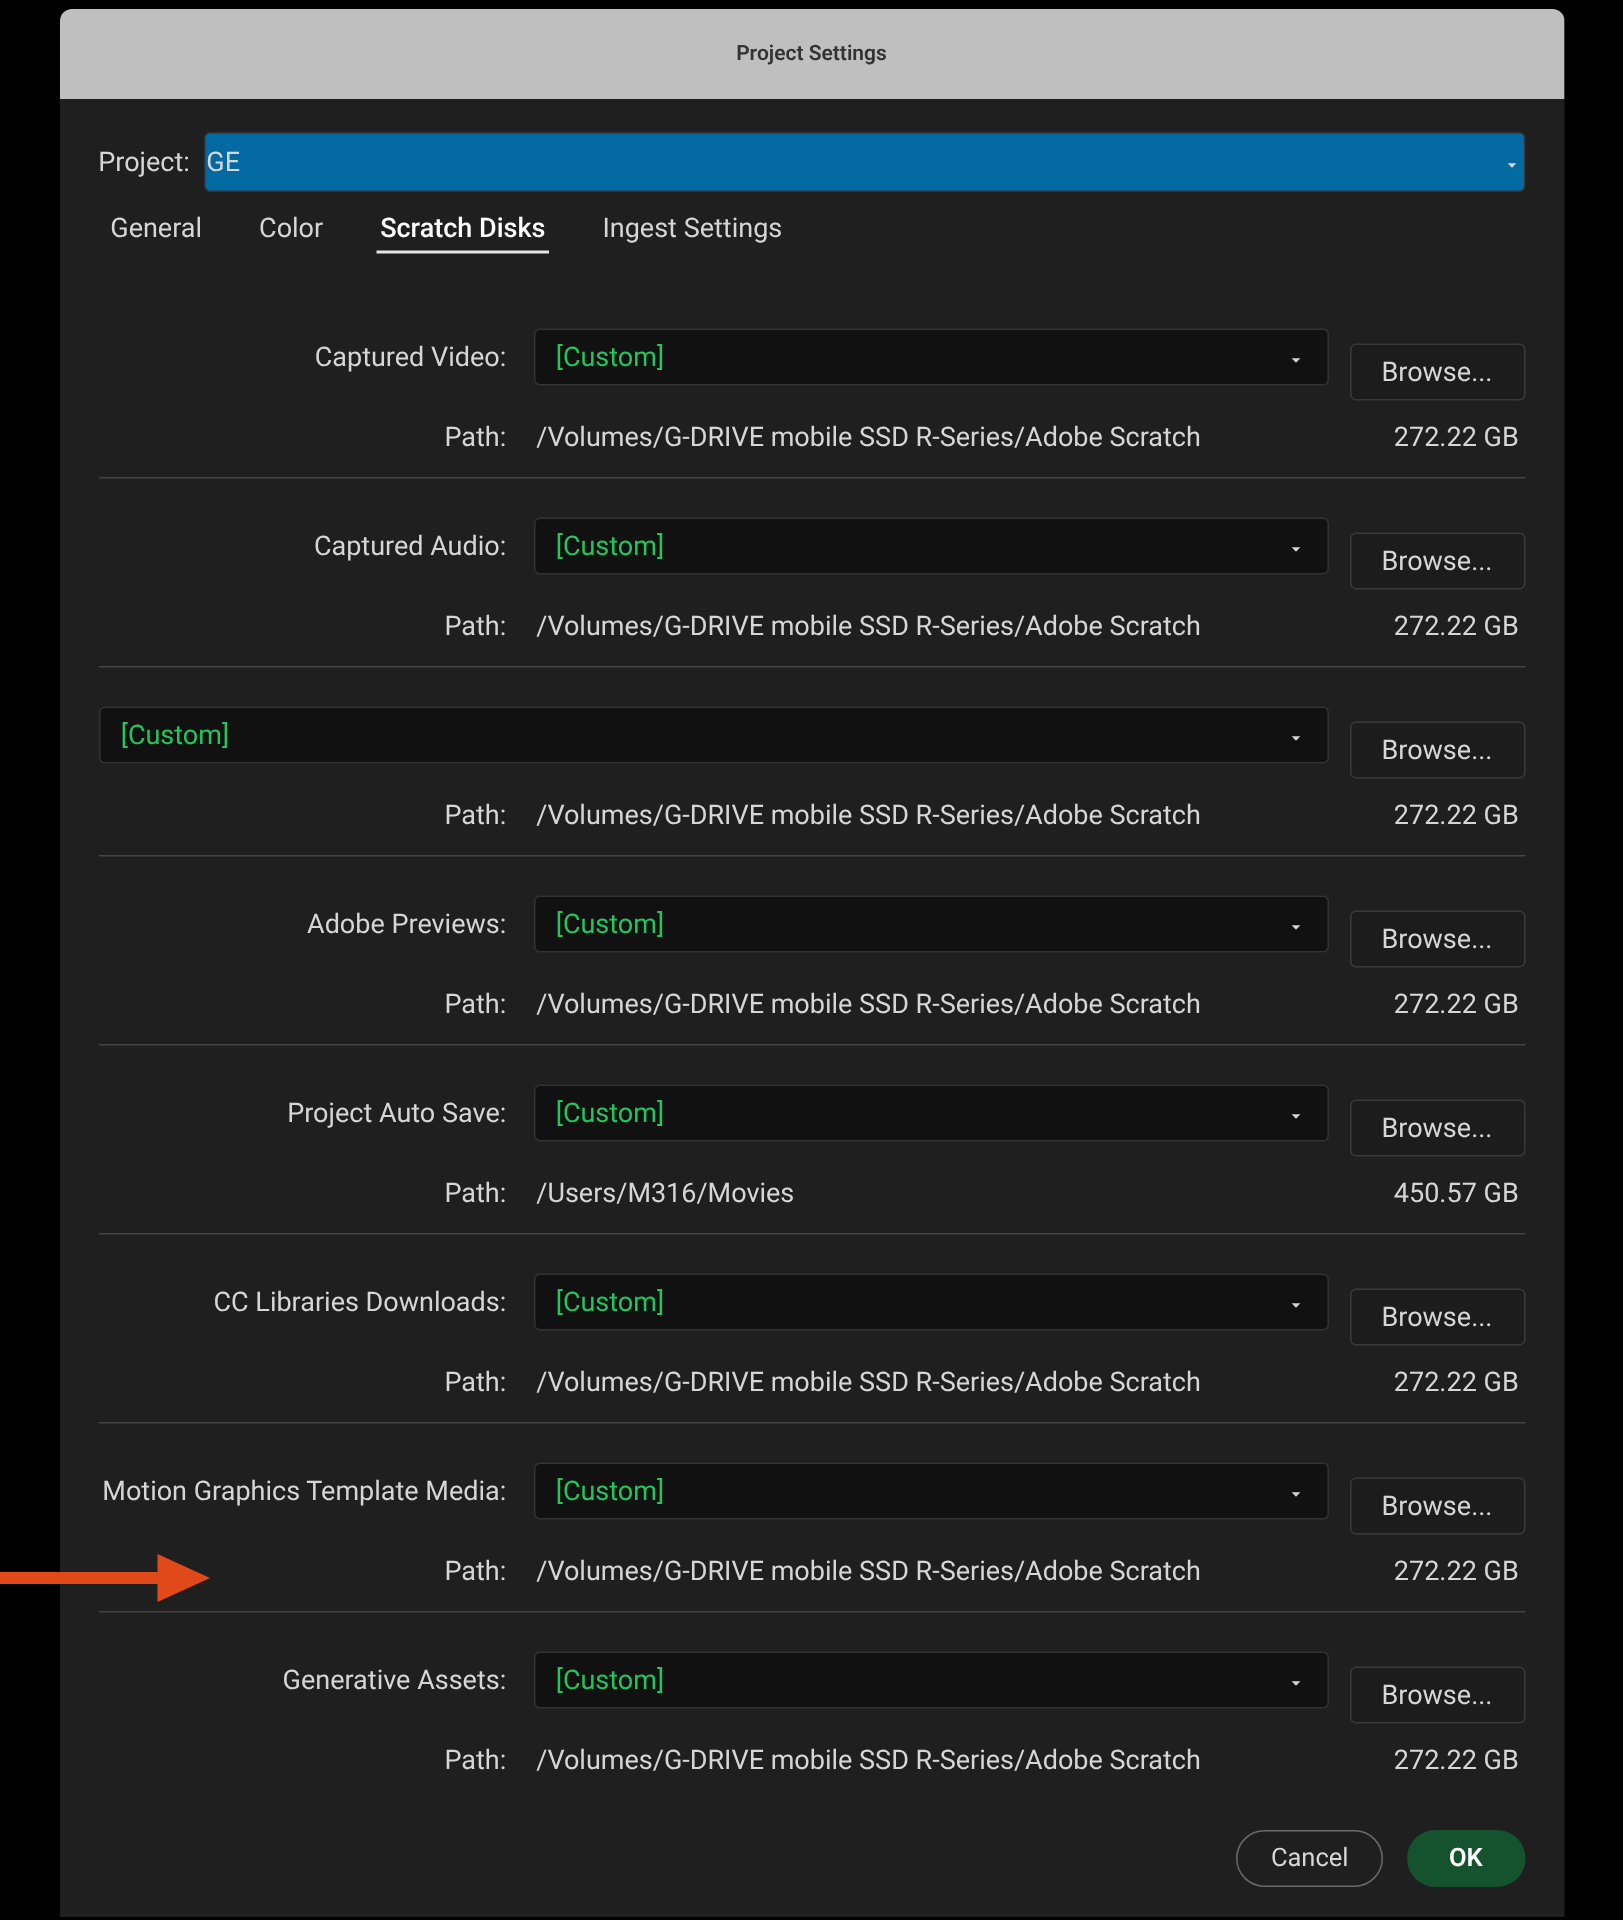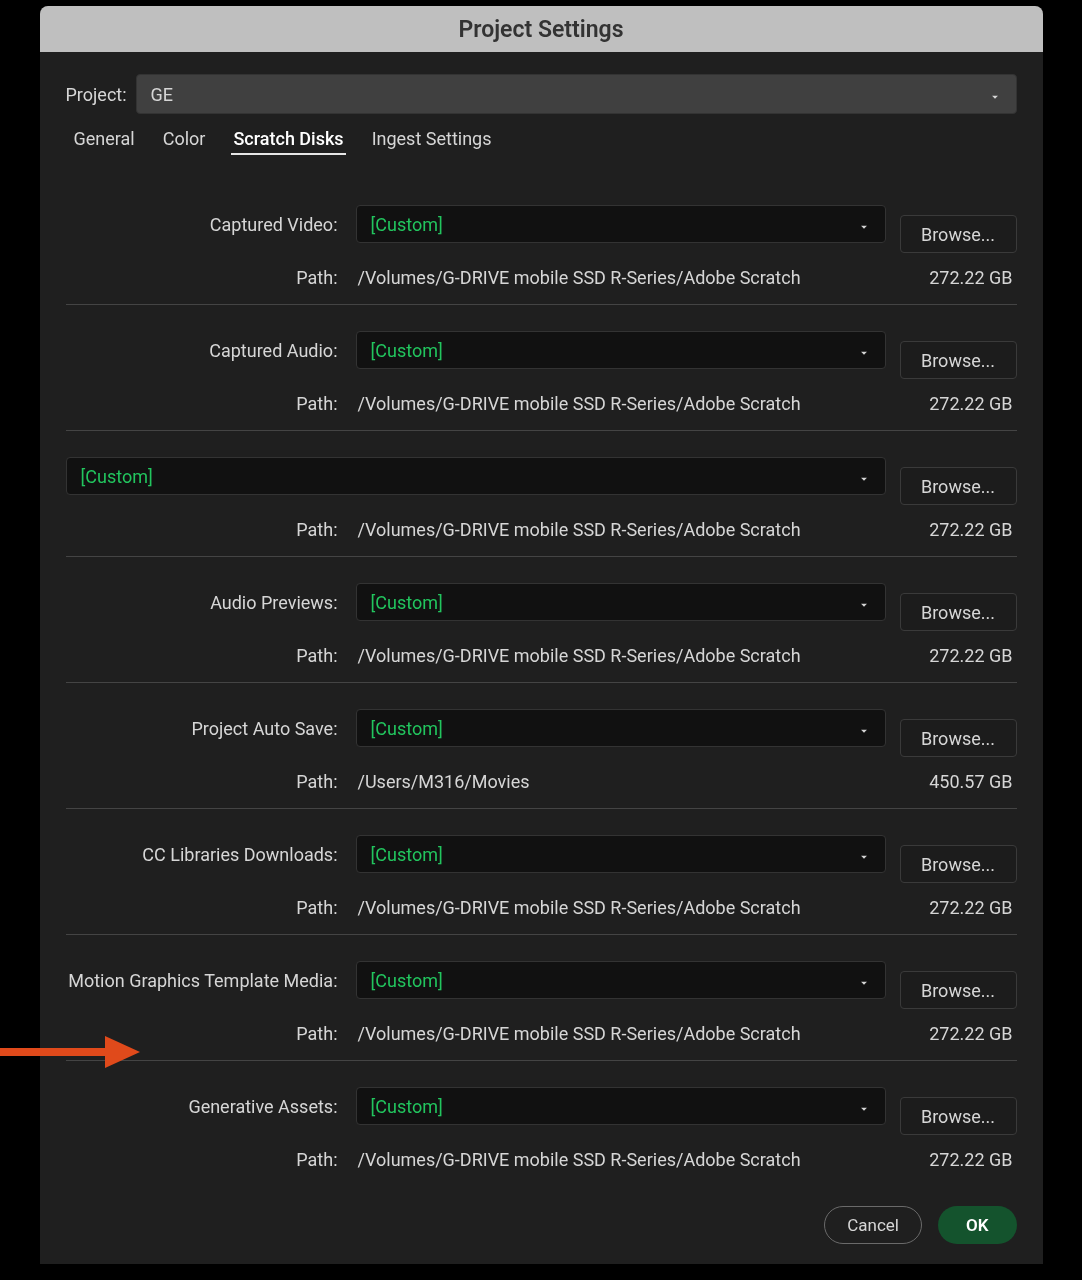--- a/index.html
+++ b/index.html
@@ -12,63 +12,63 @@
     overflow: hidden;
   }
   .window {
     width: 1003px;
     margin: 0 auto;
     background: #1f1f1f;
     border-radius: 8px 8px 0 0;
     overflow: hidden;
   }
   .titlebar {
-    height: 46px;
+    height: 60px;
     background: #bfbfbf;
     display: flex;
     align-items: center;
     justify-content: center;
     font-weight: 600;
-    font-size: 23px;
+    font-size: 14px;
     color: #333;
   }
   .content {
     padding: 22px 26px 20px 26px;
   }
   .project-row {
     display: flex;
     align-items: center;
   }
   .project-row .label {
     width: 70px;
     text-align: left;
     font-size: 18px;
     color: #d6d6d6;
   }
   .project-select {
     flex: 1;
     height: 40px;
-    background: #404040;
+    background: #0369a1;
     border: 1px solid #333;
     border-radius: 4px;
     display: flex;
     align-items: center;
     justify-content: space-between;
-    padding: 0 14px;
+    padding: 0 1px;
     font-size: 18px;
     color: #d6d6d6;
   }
   .chev {
     width: 14px; height: 14px;
     display: inline-block;
   }
   .chev svg { width: 14px; height: 14px; fill: #d6d6d6; }
   .tabs {
     display: flex;
-    gap: 24px;
+    gap: 34px;
     margin: 10px 0 24px 6px;
     font-size: 18px;
   }
   .tab {
     color: #d6d6d6;
     padding: 4px 2px;
     cursor: pointer;
   }
   .tab.active {
     color: #fff;
@@ -270,21 +270,21 @@
       <div class="browse-btn">Browse...</div>
     </div>
     <div class="row2">
       <span class="path-label">Path:</span>
       <span class="path-value">/Volumes/G-DRIVE mobile SSD R-Series/Adobe Scratch</span>
       <span class="size-value">272.22 GB</span>
     </div>
   </div>
           <div class="section">
     <div class="row1">
-      <span class="field-label">Audio Previews:</span>
+      <span class="field-label">Adobe Previews:</span>
       <div class="dropdown">
         <span>[Custom]</span>
         <span class="chev">
           <svg viewBox="0 0 24 24">
                     <path d="M7 10l5 5 5-5z"></path>
                   </svg>
         </span>
       </div>
       <div class="browse-btn">Browse...</div>
     </div>

